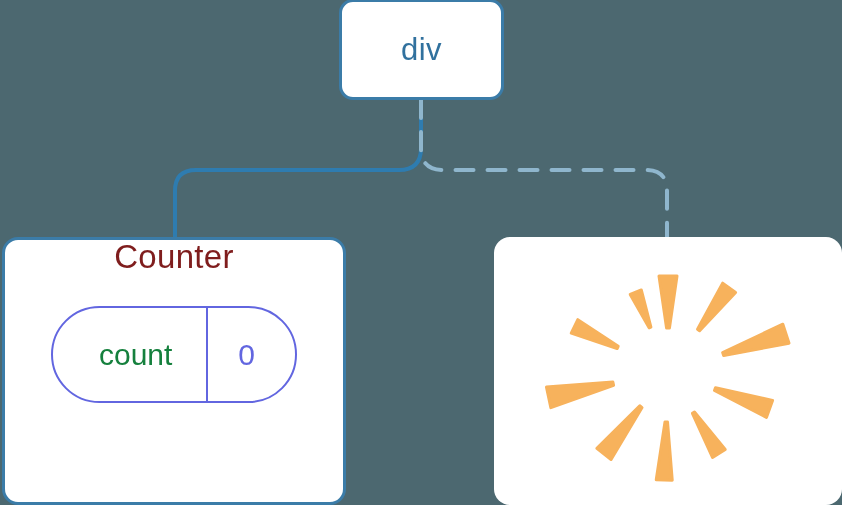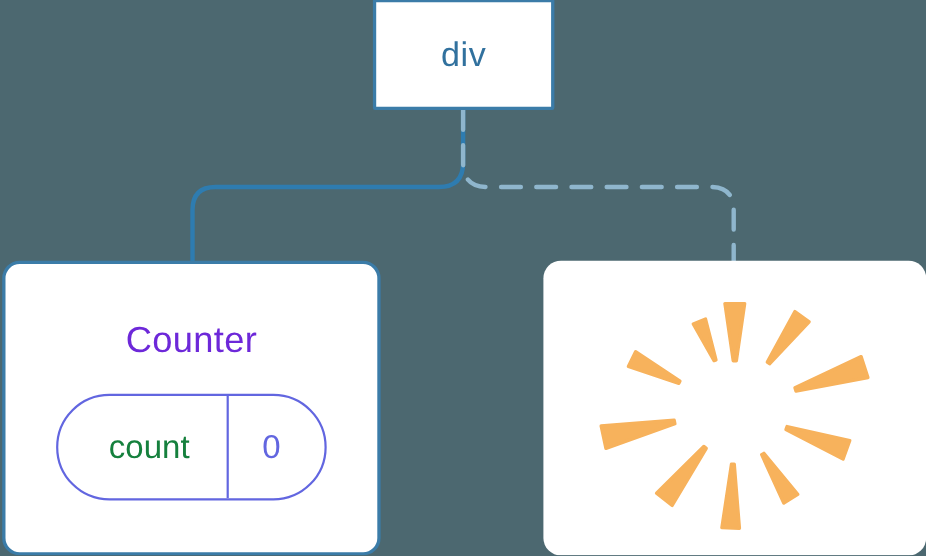--- a/index.html
+++ b/index.html
@@ -43,21 +43,21 @@
     align-items: center;
   }
 
   
   #div-card {
     left: 339px;
     top: -1px;
     width: 165px;
     height: 101px;
     border: 3px solid #3b7ca8;
-    border-radius: 2px;
+    border-radius: 14px;
     justify-content: center;
   }
   #div-card .node-label {
     font-size: 31px;
     color: #31719e;
     letter-spacing: 0.5px;
     line-height: 1;
   }
 
   
@@ -65,23 +65,22 @@
     left: 2px;
     top: 237px;
     width: 344px;
     height: 268px;
     border: 3px solid #3b7ca8;
     border-radius: 16px;
     justify-content: flex-start;
   }
   #counter-card .node-label {
     font-size: 33px;
-    color: #6d28d9;
+    color: #7f1d1d;
     line-height: 1;
-    margin-top: 52px;
     letter-spacing: 0.3px;
   }
 
   
   .state-pill {
     margin-top: 33px;
     height: 97px;
     display: flex;
     align-items: stretch;
     border: 2px solid #6266e0;

